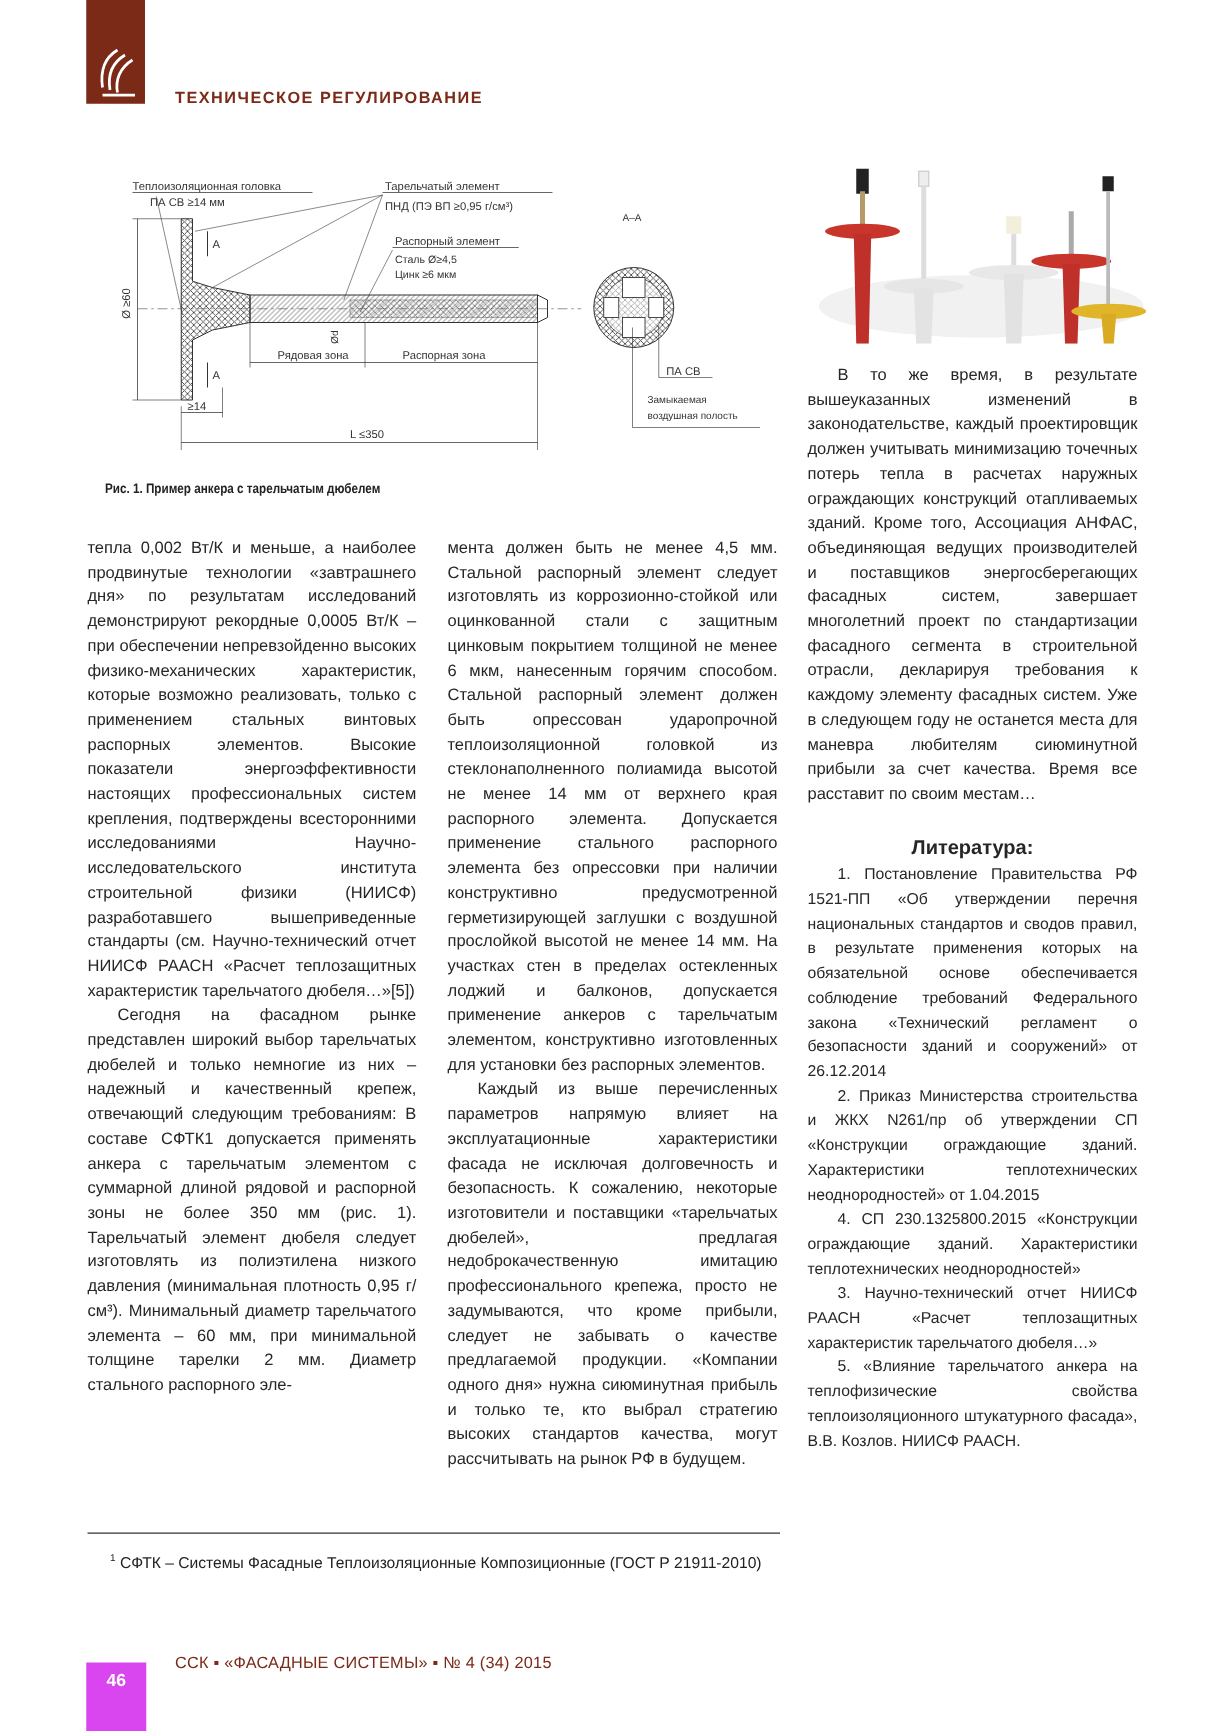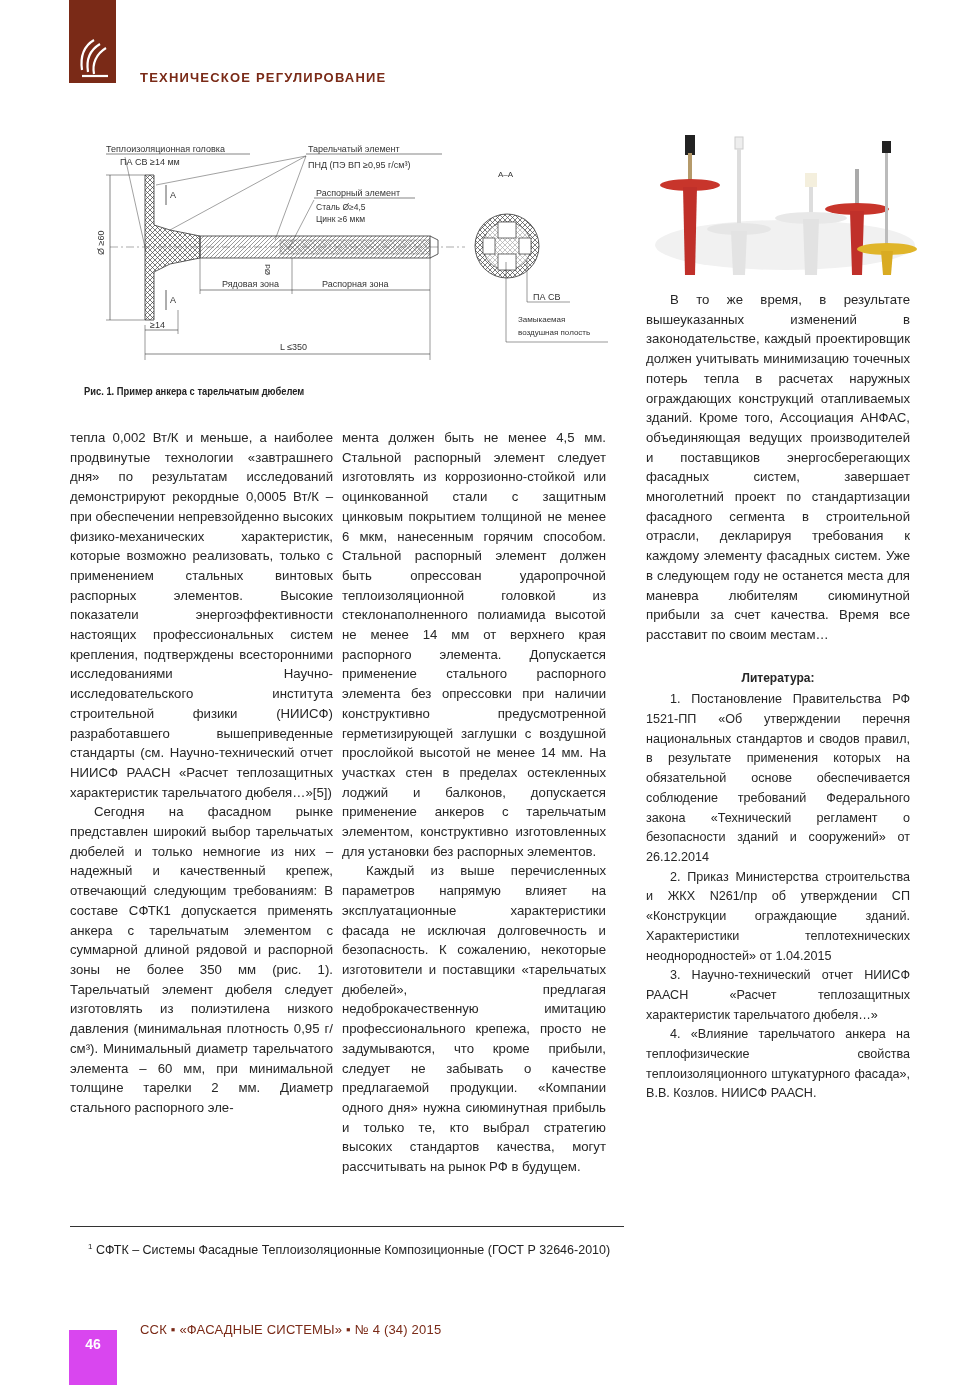--- a/index.html
+++ b/index.html
@@ -12,28 +12,28 @@
 
   .figure { position: absolute; left: 70px; top: 130px; width: 560px; height: 250px; }
   .figure-caption { position: absolute; left: 84px; top: 385px; font-size: 11px; font-weight: bold; color: #222; font-family: "Liberation Sans Narrow", "Liberation Sans", sans-serif; transform: scaleX(0.85); transform-origin: left; }
 
   .photo { position: absolute; left: 655px; top: 125px; width: 262px; height: 150px; }
 
   .col { position: absolute; font-size: 13.2px; line-height: 19.7px; color: #262626; text-align: justify; }
   .col p { margin: 0; }
   .col p.indent { text-indent: 24px; }
   .col1 { left: 70px; top: 428px; width: 263px; }
-  .col2 { left: 342px; top: 428px; width: 264px; }
+  .col2 { left: 358px; top: 428px; width: 264px; }
   .col3 { left: 646px; top: 290px; width: 264px; }
 
   .subhead { position: relative; height: 30px; margin-top: 18px; margin-bottom: 2px; }
   .subhead .bar { position: absolute; left: 0; top: 6px; width: 78px; height: 7px; background: #d8b9a6; }
   .subhead .text { position: absolute; left: 24px; top: 0; font-weight: bold; font-size: 14px; color: #1b1b1b; }
 
-  .lit-title { text-align: center; font-weight: bold; font-size: 12px; margin-top: 24px; margin-bottom: 2px; }
+  .lit-title { text-align: center; font-weight: bold; font-size: 16px; margin-top: 24px; margin-bottom: 2px; }
   .lit { font-size: 12.6px; line-height: 19.7px; }
   .lit p { text-indent: 24px; }
 
   .footnote-rule { position: absolute; left: 70px; top: 1226px; width: 554px; height: 1px; background: #333; }
   .footnote { position: absolute; left: 88px; top: 1242px; font-size: 12.5px; color: #222; }
   .footnote sup { font-size: 8px; }
 
   .page-box { position: absolute; left: 69px; top: 1314px; width: 48px; height: 80px; background: #d946ef; margin-top: 16px; }
   .page-num { position: absolute; left: 0; top: 6px; width: 48px; text-align: center; color: #fff; font-weight: bold; font-size: 14px; }
   .journal { position: absolute; left: 140px; top: 1322px; font-size: 13px; color: #7a2a17; letter-spacing: 0.2px; }
@@ -166,26 +166,27 @@
   <p>мента должен быть не менее 4,5 мм. Стальной распорный элемент следует изготовлять из коррозионно-стойкой или оцинкованной стали с защитным цинковым покрытием толщиной не менее 6 мкм, нанесенным горячим способом. Стальной распорный элемент должен быть опрессован ударопрочной теплоизоляционной головкой из стеклонаполненного полиамида высотой не менее 14 мм от верхнего края распорного элемента. Допускается применение стального распорного элемента без опрессовки при наличии конструктивно предусмотренной герметизирующей заглушки с воздушной прослойкой высотой не менее 14 мм. На участках стен в пределах остекленных лоджий и балконов, допускается применение анкеров с тарельчатым элементом, конструктивно изготовленных для установки без распорных элементов.</p>
   <p class="indent">Каждый из выше перечисленных параметров напрямую влияет на эксплуатационные характеристики фасада не исключая долговечность и безопасность. К сожалению, некоторые изготовители и поставщики «тарельчатых дюбелей», предлагая недоброкачественную имитацию профессионального крепежа, просто не задумываются, что кроме прибыли, следует не забывать о качестве предлагаемой продукции. «Компании одного дня» нужна сиюминутная прибыль и только те, кто выбрал стратегию высоких стандартов качества, могут рассчитывать на рынок РФ в будущем.</p>
 </div>
 
 <div class="col col3">
   <p class="indent">В то же время, в результате вышеуказанных изменений в законодательстве, каждый проектировщик должен учитывать минимизацию точечных потерь тепла в расчетах наружных ограждающих конструкций отапливаемых зданий. Кроме того, Ассоциация АНФАС, объединяющая ведущих производителей и поставщиков энергосберегающих фасадных систем, завершает многолетний проект по стандартизации фасадного сегмента в строительной отрасли, декларируя требования к каждому элементу фасадных систем. Уже в следующем году не останется места для маневра любителям сиюминутной прибыли за счет качества. Время все расставит по своим местам…</p>
   <div class="lit-title">Литература:</div>
   <div class="lit">
     <p>1. Постановление Правительства РФ 1521-ПП «Об утверждении перечня национальных стандартов и сводов правил, в результате применения которых на обязательной основе обеспечивается соблюдение требований Федерального закона «Технический регламент о безопасности зданий и сооружений» от 26.12.2014</p>
     <p>2. Приказ Министерства строительства и ЖКХ N261/пр об утверждении СП «Конструкции ограждающие зданий. Характеристики теплотехнических неоднородностей» от 1.04.2015</p>
+    <p>4. СП 230.1325800.2015 «Конструкции ограждающие зданий. Характеристики теплотехнических неоднородностей»</p>
     <p>3. Научно-технический отчет НИИСФ РААСН «Расчет теплозащитных характеристик тарельчатого дюбеля…»</p>
-    <p>4. «Влияние тарельчатого анкера на теплофизические свойства теплоизоляционного штукатурного фасада», В.В. Козлов. НИИСФ РААСН.</p>
+    <p>5. «Влияние тарельчатого анкера на теплофизические свойства теплоизоляционного штукатурного фасада», В.В. Козлов. НИИСФ РААСН.</p>
   </div>
 </div>
 
 <div class="footnote-rule"></div>
 <div class="footnote">
-  <sup>1</sup><span> СФТК – Системы Фасадные Теплоизоляционные Композиционные (ГОСТ Р 32646-2010)</span>
+  <sup>1</sup><span> СФТК – Системы Фасадные Теплоизоляционные Композиционные (ГОСТ Р 21911-2010)</span>
 </div>
 
 <div class="page-box">
   <div class="page-num">46</div>
 </div>
 <div class="journal">ССК ▪ «ФАСАДНЫЕ СИСТЕМЫ» ▪ № 4 (34) 2015</div>
 
 </body></html>

